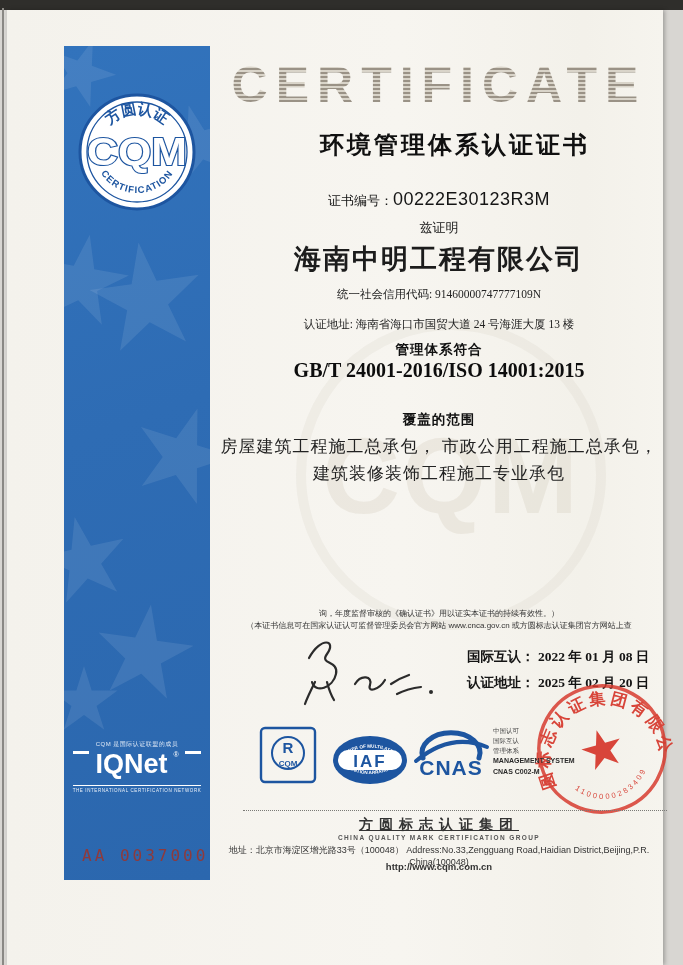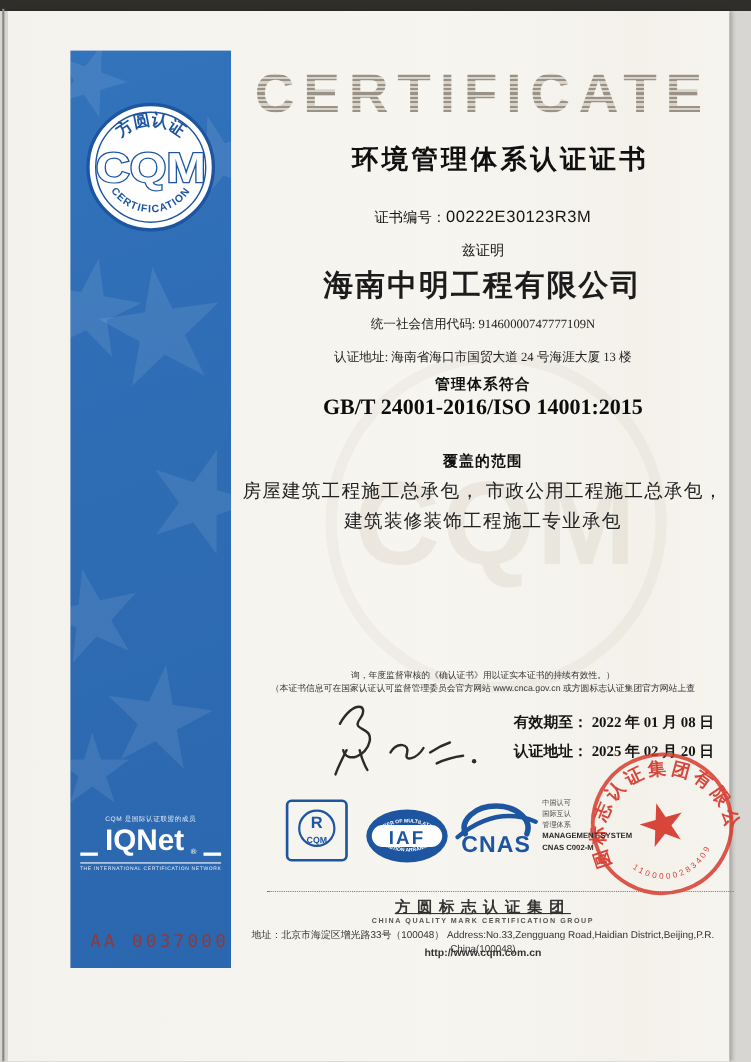--- a/index.html
+++ b/index.html
@@ -22,21 +22,21 @@
     overflow:hidden;
   }
   .star{
     position:absolute;
     background:rgba(255,255,255,0.09);
     clip-path:polygon(50% 0%,61% 35%,98% 35%,68% 57%,79% 91%,50% 70%,21% 91%,32% 57%,2% 35%,39% 35%);
   }
   .cqm-logo{position:absolute;left:13px;top:46px;width:120px;height:120px;}
   .iqnet{position:absolute;left:0;top:694px;width:146px;text-align:center;color:#fff;}
   .iqnet-member{font-size:6px;letter-spacing:0.5px;color:#dfe9f6;margin-bottom:2px;}
-  .iqnet-row{display:flex;align-items:flex-end;justify-content:center;gap:6px;}
+  .iqnet-row{display:flex;align-items:flex-start;justify-content:center;gap:6px;}
   .iqnet-dash{width:16px;height:3px;background:#fff;}
   .iqnet-name{font-size:27px;font-weight:800;letter-spacing:0px;line-height:1;}
   .iqnet-reg{font-size:7px;vertical-align:top;}
   .iqnet-tagline{display:inline-block;margin-top:3px;padding-top:2px;border-top:1px solid #fff;
     font-size:4.5px;letter-spacing:0.6px;color:#eaf1fa;}
   .serial{
     position:absolute;left:18px;top:800px;
     font-family:"DejaVu Sans Mono",monospace;
     font-size:16px;letter-spacing:3px;color:#8e3a3c;font-weight:500;
   }
@@ -44,21 +44,21 @@
   .main{position:absolute;left:204px;top:0;width:456px;height:965px;}
   .main .line{position:absolute;left:0;right:0;text-align:center;}
   .ghost-title{
     top:46px;
     font-family:"Liberation Sans",sans-serif;font-weight:700;font-size:50px;letter-spacing:8px;
     background:repeating-linear-gradient(180deg,#9a9286 0px,#9a9286 2px,#d9d4c9 2px,#d9d4c9 4px);
     -webkit-background-clip:text;background-clip:text;color:transparent;
   }
   .cert-title{top:119px;font-size:24px;font-weight:700;letter-spacing:3px;color:#101010;margin-left:32px;}
   .certno{top:179px;font-size:13px;color:#151515;}
-  .certno .num{font-size:15px;letter-spacing:0.5px;}
+  .certno .num{font-size:18px;letter-spacing:0.5px;}
   .certify{top:209px;font-size:13px;color:#151515;}
   .company{top:231px;font-family:"Liberation Serif",serif;font-size:27px;font-weight:600;letter-spacing:2px;color:#1c1c1c;}
   .kai{font-family:"Liberation Serif",serif;color:#222;}
   .credit{top:277px;font-size:11.5px;}
   .addr1{top:292px;font-size:11.5px;}
   .addr2{top:307px;font-size:11.5px;}
   .conform{top:331px;font-size:13.5px;font-weight:700;letter-spacing:1px;color:#111;}
   .standard{top:349px;font-family:"Liberation Serif",serif;font-size:20px;font-weight:700;color:#0d0d0d;}
   .scope-head{top:401px;font-size:13.5px;font-weight:700;letter-spacing:1px;color:#111;}
   .scope1{top:425px;font-size:17px;letter-spacing:1px;}
@@ -171,21 +171,21 @@
         <path d="M34,50 C30,58 26,66 24,72"></path>
         <path d="M46,50 C48,58 50,63 53,68"></path>
         <path d="M74,52 C80,42 92,44 89,53 C86,61 98,58 104,48"></path>
         <path d="M110,52 C116,48 122,45 128,43"></path>
         <path d="M116,62 C124,58 132,56 140,55"></path>
       </g>
       <circle cx="150" cy="60" r="2" fill="#2b2b2b"></circle>
     </svg>
 
     <div class="dates">
-      <div><span>有效期至：</span> <span>2022 年 01 月 08 日</span></div>
+      <div><span>国际互认：</span> <span>2022 年 01 月 08 日</span></div>
       <div><span>认证地址：</span> <span>2025 年 02 月 20 日</span></div>
     </div>
 
     <svg class="seal" viewBox="0 0 150 150">
       <defs>
         <path id="sealRing" d="M 20,97 A 56,56 0 1 1 130,97"></path>
         <path id="sealNum" d="M 34,100 A 46,46 0 0 0 116,100"></path>
       </defs>
       <circle cx="75" cy="75" r="63" fill="none" stroke="#d6372b" stroke-width="3.5" opacity="0.9"></circle>
       <text font-family="Liberation Serif,serif" font-size="16.5" font-weight="700" fill="#d6372b" letter-spacing="3.5" text-anchor="middle">

